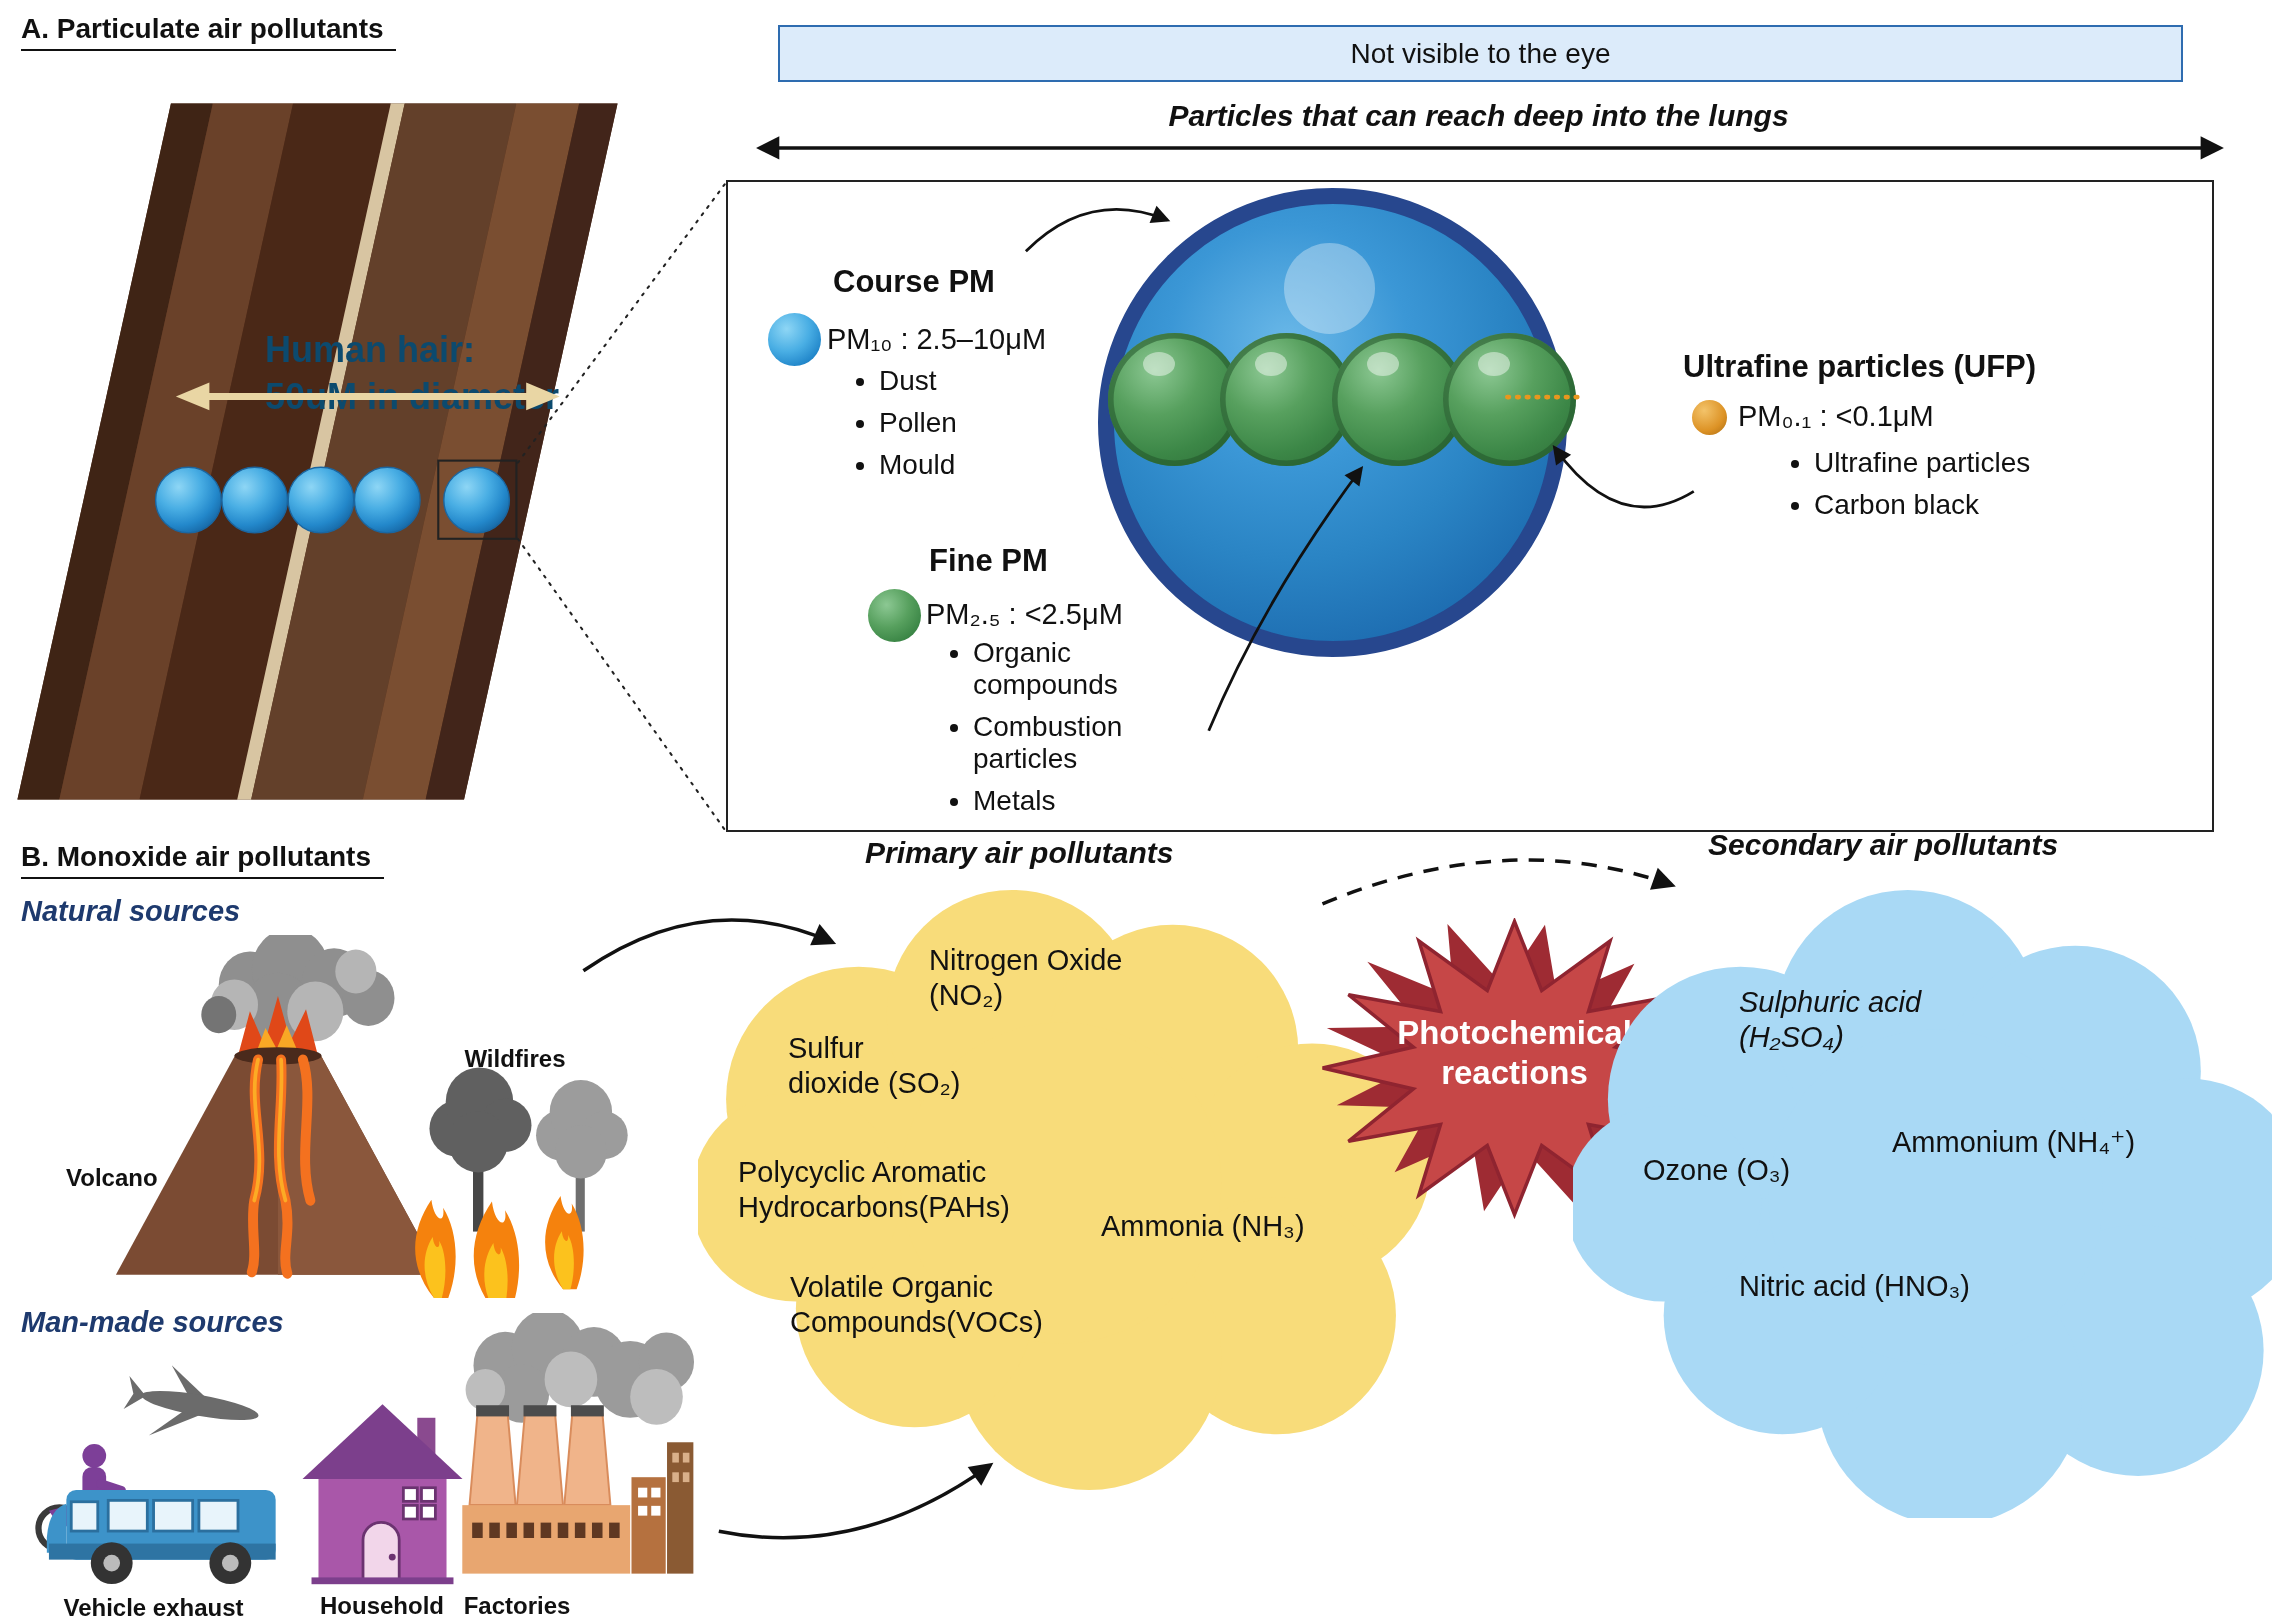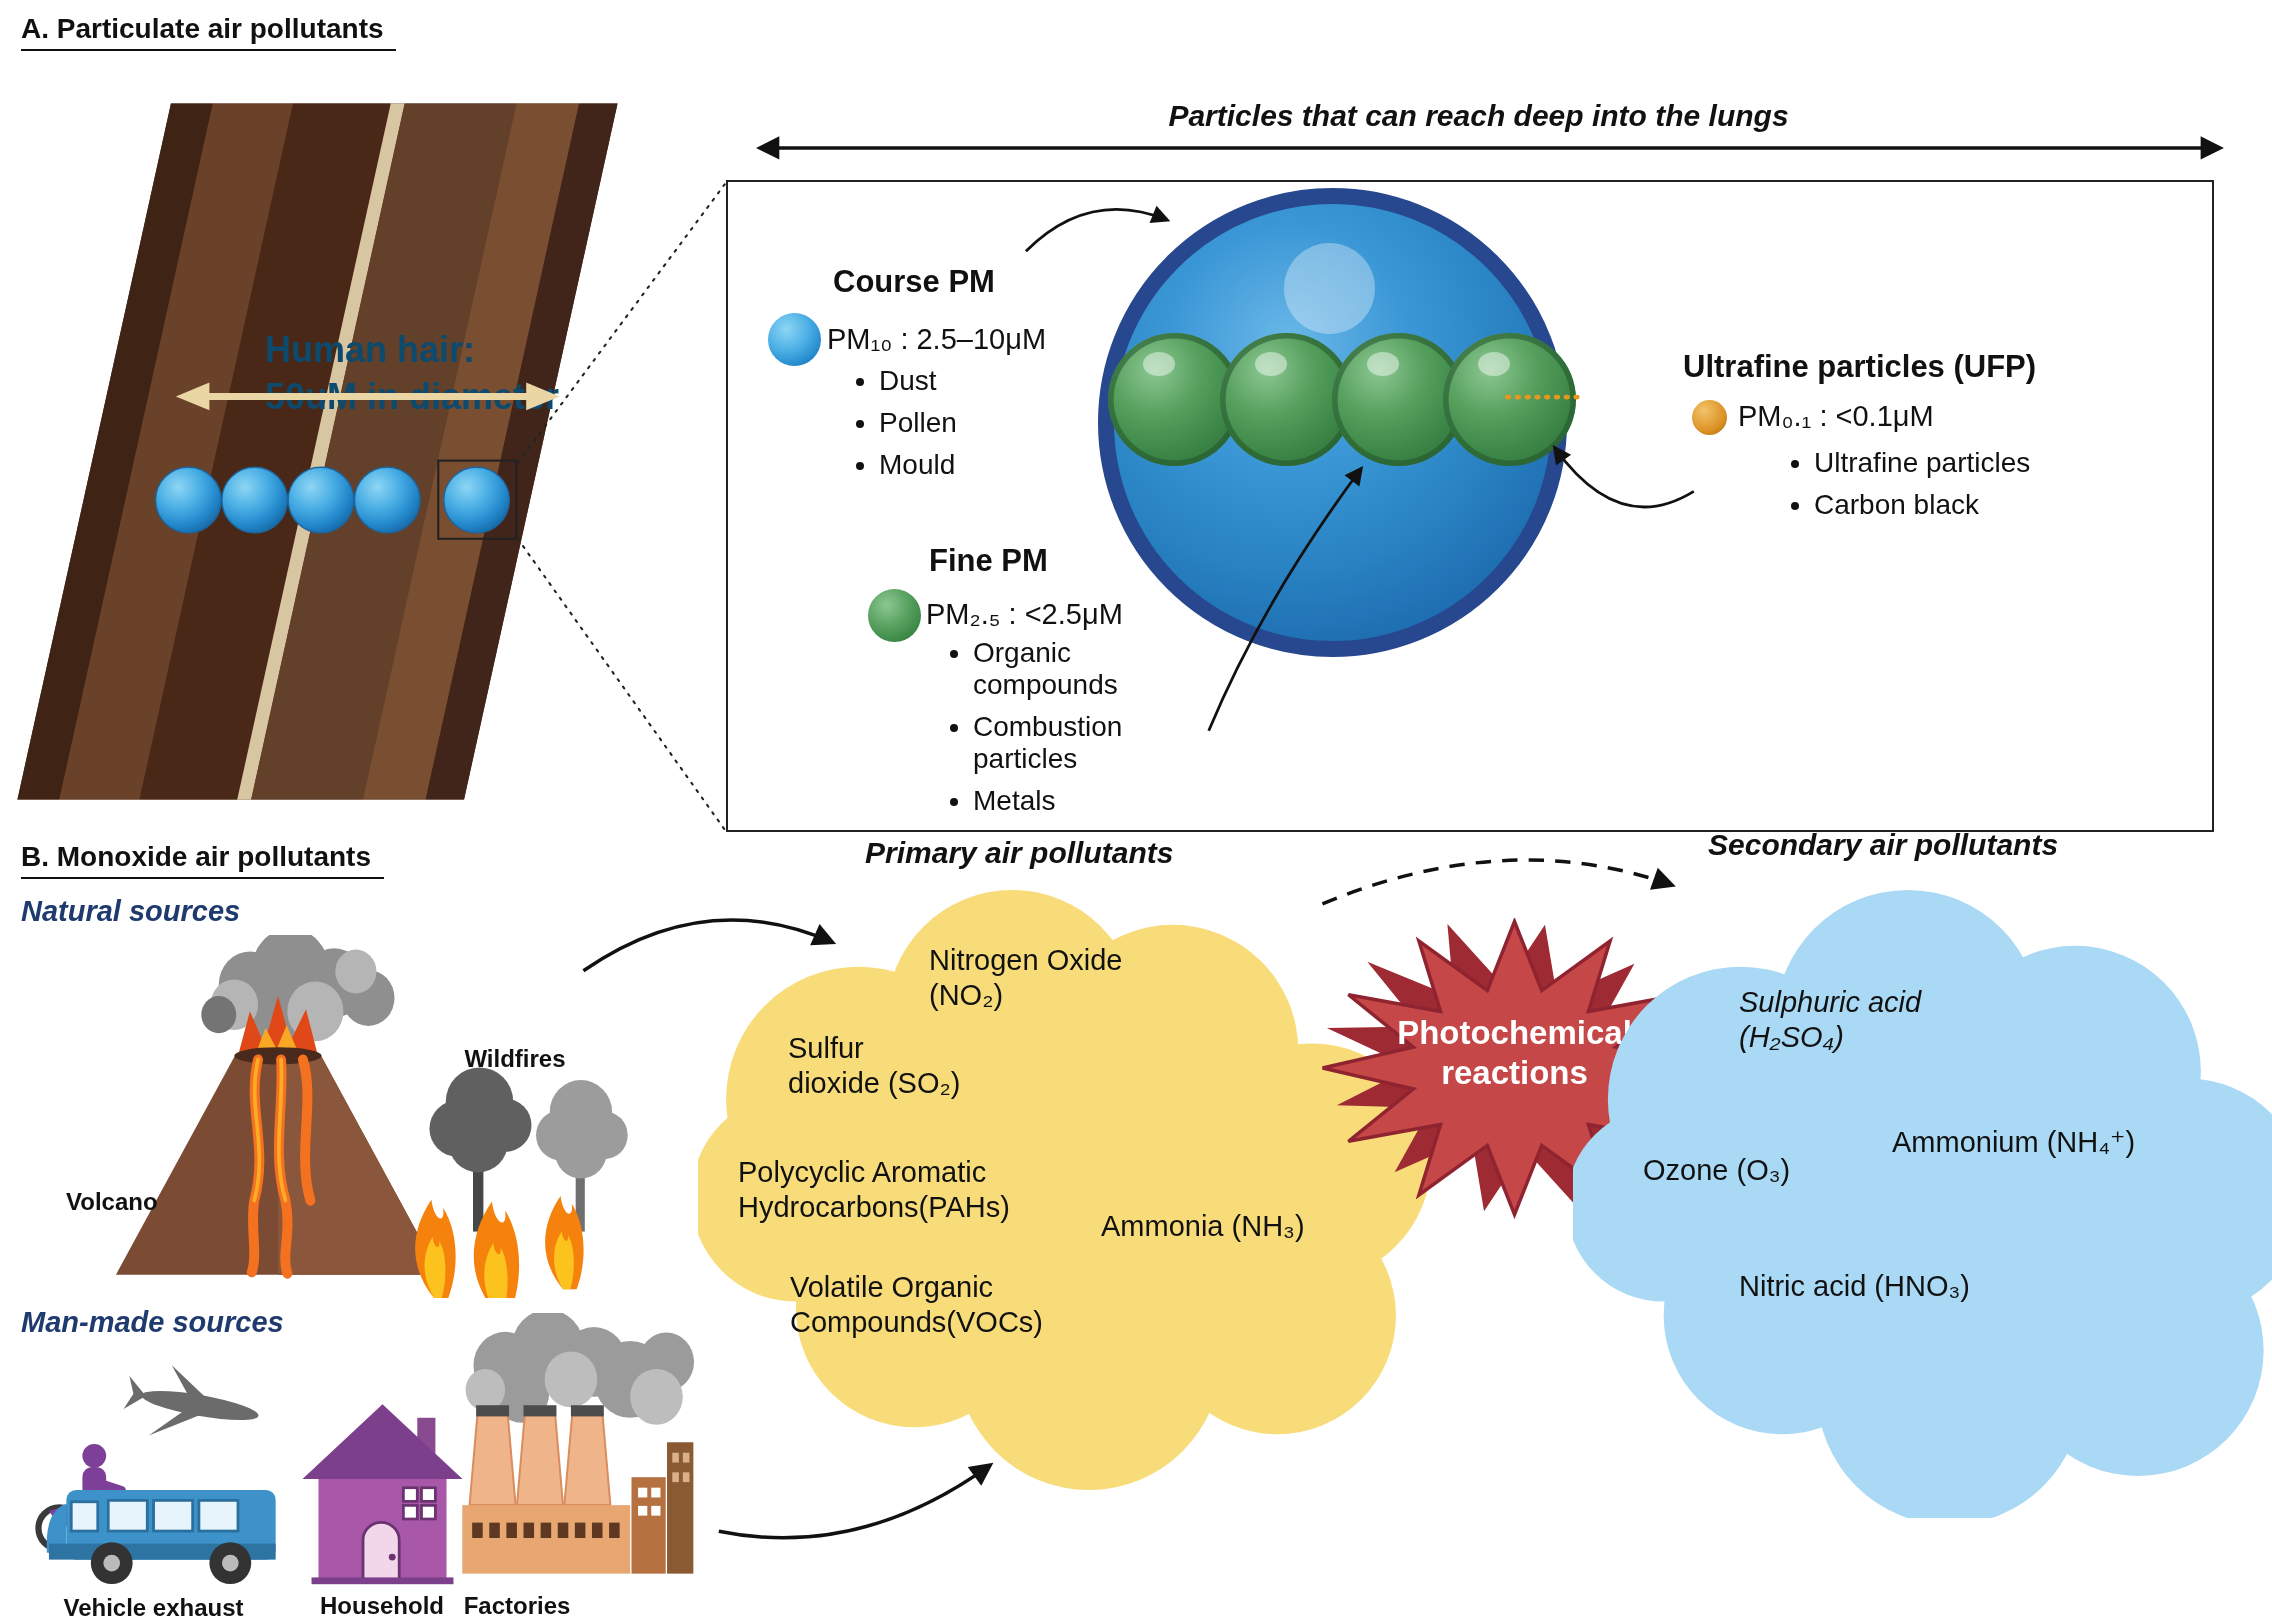--- a/index.html
+++ b/index.html
@@ -38,20 +38,23 @@
 </style>
 </head>
 <body>
 
 <div class="stage">
 
   <div class="abs sec-title" style="left:21px;top:12.6px;">
     <span class="underlined">A. Particulate air pollutants</span>
   </div>
 
+  <div class="abs banner" style="left:778px;top:25px;width:1401px;height:53px;">
+    <span>Not visible to the eye</span>
+  </div>
 
   <div class="abs lungs it-bold" style="left:778px;top:99px;width:1401px;">Particles that can reach deep into the lungs</div>
 
   <svg class="abs" style="left:0;top:98px;" width="628" height="712" viewBox="0 0 900 1020" preserveAspectRatio="none">
     <polygon points="245,8 885,8 665,1005 25,1005" fill="#57331f"></polygon>
     <polygon points="245,8 305,8 85,1005 25,1005" fill="#3f2415"></polygon>
     <polygon points="305,8 420,8 200,1005 85,1005" fill="#6a4129"></polygon>
     <polygon points="420,8 560,8 340,1005 200,1005" fill="#4a2817"></polygon>
     <polygon points="560,8 580,8 360,1005 340,1005" fill="#d8c5a2"></polygon>
     <polygon points="580,8 740,8 520,1005 360,1005" fill="#63402a"></polygon>
@@ -149,21 +152,21 @@
     <g stroke="#f4711f" stroke-width="16" fill="none" stroke-linecap="round">
       <path d="M268,188 C250,260 285,320 262,400 C255,440 268,480 258,508"></path>
       <path d="M305,188 C310,260 290,330 312,400 C322,450 305,480 315,510"></path>
       <path d="M340,188 C360,250 330,330 352,400"></path>
     </g>
     <g stroke="#fcab25" stroke-width="6" fill="none" stroke-linecap="round">
       <path d="M268,188 C250,260 285,320 262,400"></path>
       <path d="M305,188 C310,260 290,330 312,400"></path>
     </g>
   </svg>
-  <div class="abs src-label" style="left:66px;top:1164px;margin-top:24px;">Volcano</div>
+  <div class="abs src-label" style="left:66px;top:1164px;">Volcano</div>
 
   <svg class="abs" style="left:408px;top:1019px;" width="234" height="279" viewBox="0 0 360 420" preserveAspectRatio="none">
     <g>
       <rect x="100" y="205" width="16" height="115" fill="#474747"></rect>
       <circle cx="75" cy="165" r="42" fill="#606060"></circle>
         <circle cx="110" cy="125" r="52" fill="#606060"></circle>
       <circle cx="150" cy="160" r="40" fill="#606060"></circle>
         <circle cx="108" cy="185" r="46" fill="#606060"></circle>
       <rect x="258" y="215" width="14" height="105" fill="#6f6f6f"></rect>
       <circle cx="235" cy="175" r="38" fill="#9c9c9c"></circle>

